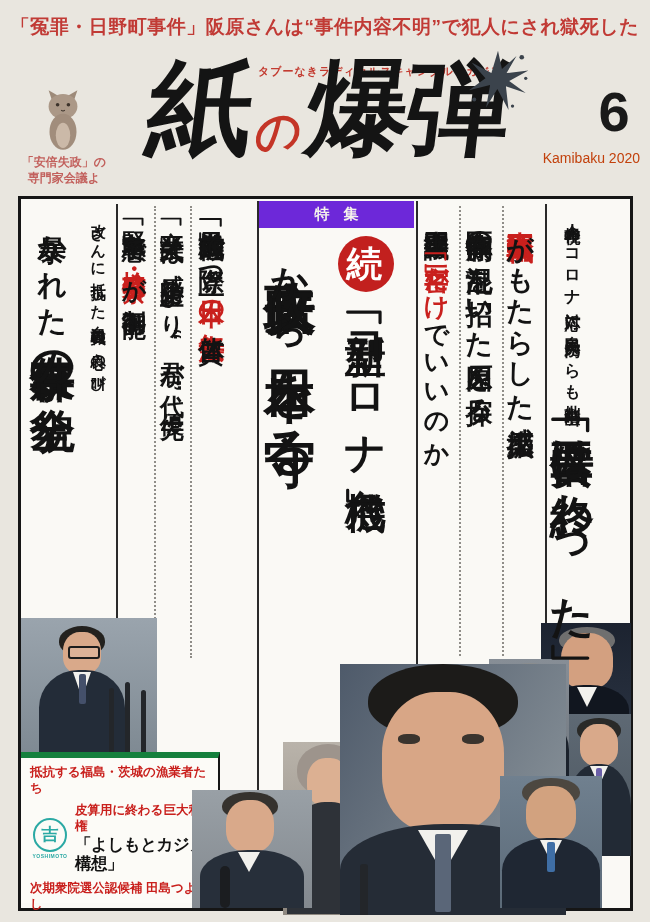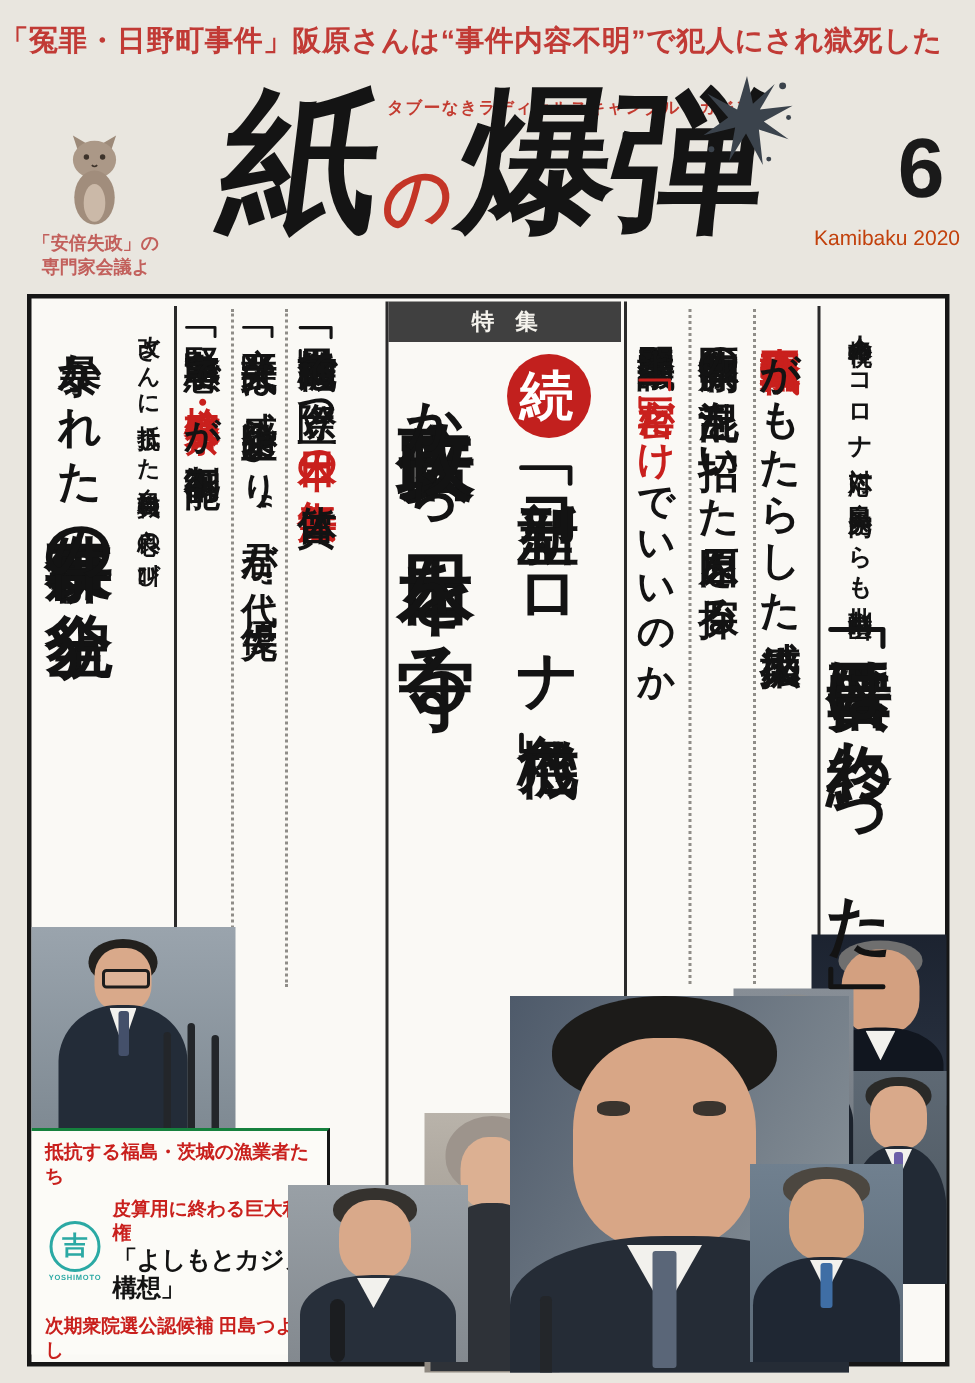--- a/index.html
+++ b/index.html
@@ -5,21 +5,21 @@
   html,body{margin:0;padding:0;}
   .page{
     position:relative; width:650px; height:922px; overflow:hidden;
     background:#e9e6df;
     font-family:"Liberation Sans","DejaVu Sans",sans-serif;
     -webkit-font-smoothing:antialiased;
   }
   
   .top-banner{
     position:absolute; left:0; top:14px; width:100%;
-    text-align:left; font-size:19px; font-weight:800; color:#c13a35;
+    text-align:center; font-size:19px; font-weight:800; color:#c13a35;
     letter-spacing:0.5px;
   }
   
   .tagline{
     position:absolute; left:258px; top:64px; width:260px;
     font-size:11px; font-weight:700; color:#c33b30; letter-spacing:1px;
   }
   .title{
     position:absolute; left:148px; top:56px; width:420px; height:125px;
     display:flex; align-items:flex-start;
@@ -54,21 +54,21 @@
     position:absolute; writing-mode:vertical-rl; text-orientation:mixed;
     font-weight:900; color:#131313; z-index:7; line-height:1.08;
   }
   .red{color:#c9201d;}
   .divider{position:absolute; width:0; z-index:2;}
   .divider.dot{border-left:2px dotted #8f8d88;}
   .divider.sol{border-left:2px solid #2a2a2a;}
   
   .feature-badge{
     position:absolute; left:259px; top:201px; width:155px; height:27px;
-    background:#404040; color:#f4f2ec; z-index:7;
+    background:#6d28d9; color:#f4f2ec; z-index:7;
     display:flex; align-items:center; justify-content:center;
     font-size:15px; font-weight:800; letter-spacing:14px; text-indent:14px;
   }
   .zoku{
     display:inline-block; width:56px; height:56px; border-radius:50%;
     background:#c2201e; color:#fff; font-size:36px; font-weight:900;
     text-align:center; line-height:56px; writing-mode:horizontal-tb;
     margin:2px 0 6px 0;
   }
   
@@ -78,21 +78,21 @@
   .photo .face{background:#d9a98a; border-radius:44% 44% 40% 40%;}
   .photo .hair{border-radius:50% 50% 46% 46%;}
   .photo .body{border-radius:46% 46% 0 0;}
   .photo .shirt{background:#f2f1ed;}
   .photo .tie{border-radius:2px;}
   .photo .glasses{border:2px solid #1d1d1d; border-radius:3px; background:rgba(255,255,255,.12);}
   .photo .mic{background:#23262a; border-radius:3px 3px 0 0;}
   
   .bottom-box{
     position:absolute; left:21px; top:752px; width:199px; height:151px;
-    background:#fcfbf7; border-top:2px solid #15803d; border-right:2px solid #161616;
+    background:#fcfbf7; border-top:6px solid #15803d; border-right:2px solid #161616;
     z-index:5; padding:7px 9px; box-sizing:border-box;
   }
   .bb-kicker{font-size:12.5px; font-weight:800; color:#c9201d; line-height:1.25;}
   .bb-title{font-size:19px; font-weight:900; color:#131313; line-height:1.2; letter-spacing:-0.5px;}
   .bb-item2{display:flex; align-items:center; margin-top:7px;}
   .bb-item3{margin-top:7px;}
   .yoshimoto{width:40px; text-align:center; margin-right:5px; flex:0 0 auto;}
   .yoshimoto .circ{
     width:30px; height:30px; margin:0 auto; border:2.5px solid #2ba9a4; border-radius:50%;
     color:#2ba9a4; font-size:17px; font-weight:900; line-height:30px; text-align:center;

